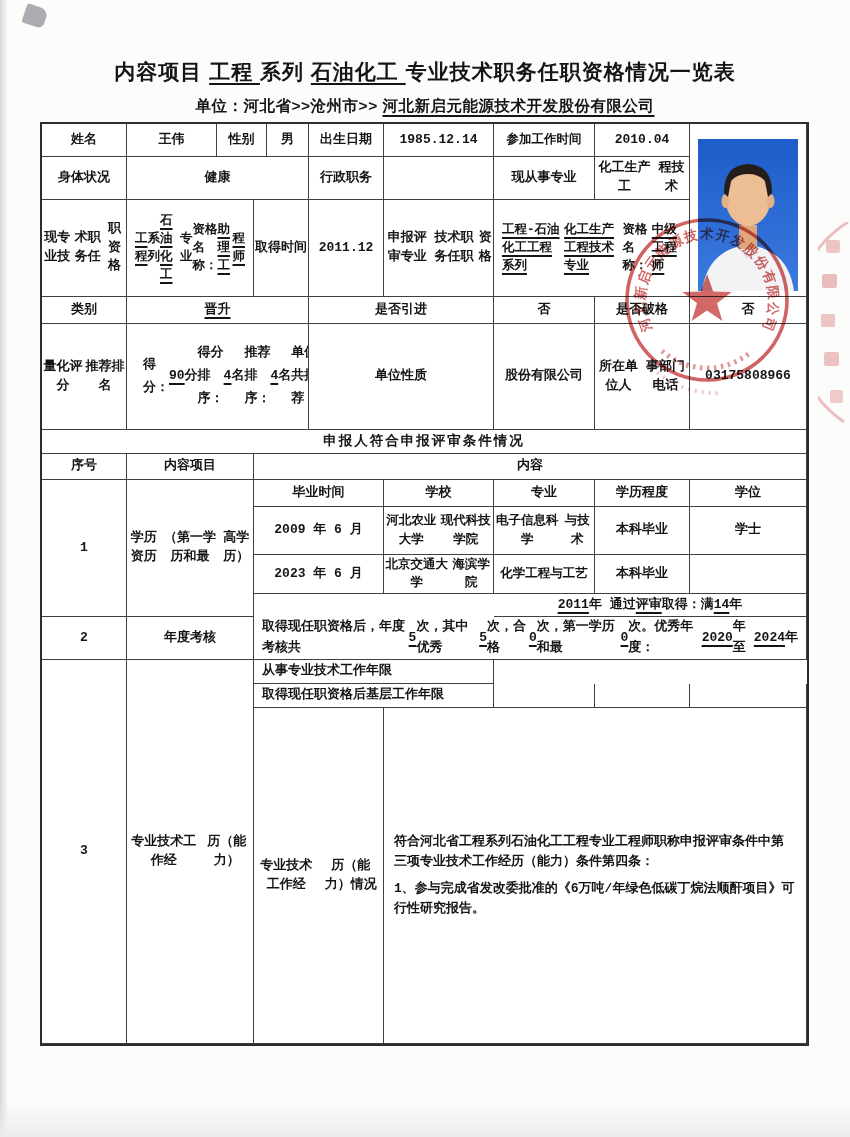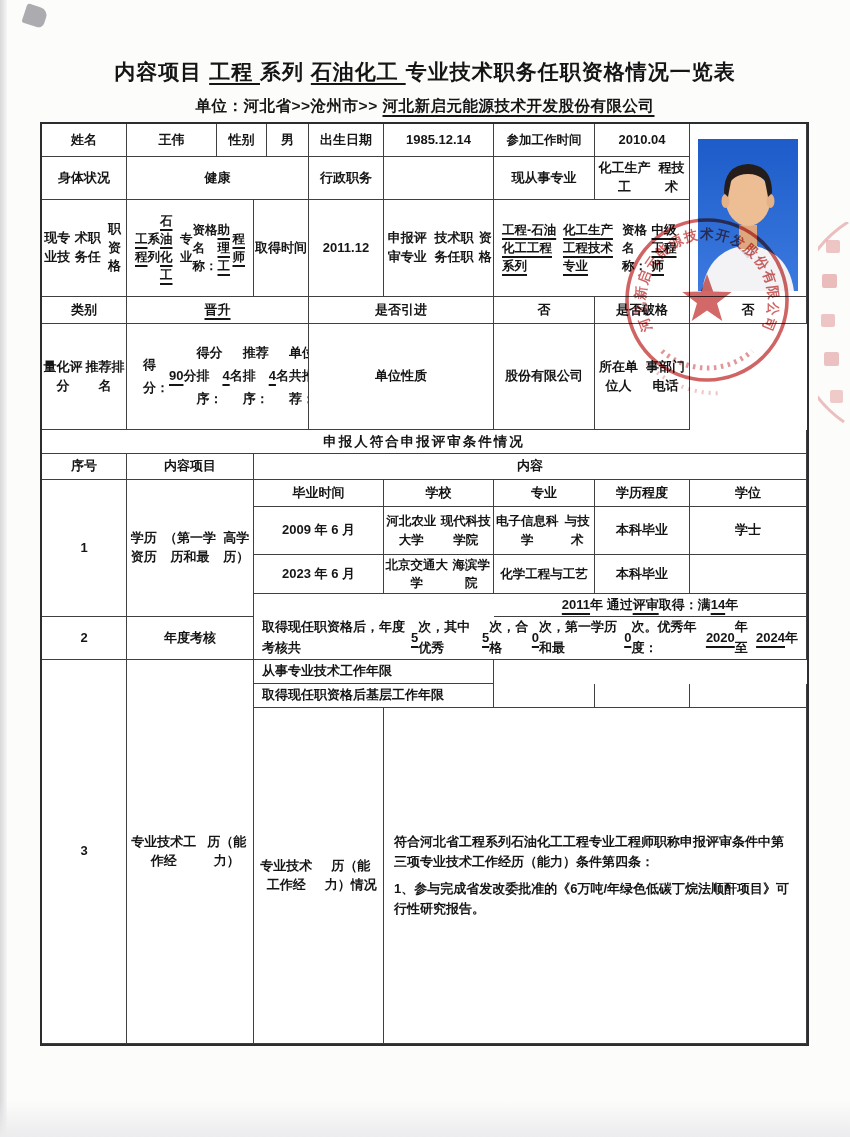--- a/index.html
+++ b/index.html
@@ -21,21 +21,21 @@
     font-size:15.5px; font-weight:700; letter-spacing:.5px; }
 
   .u { text-decoration:underline; text-underline-offset:4px; text-decoration-thickness:1.5px; }
 
   
   .tbl {
     position:absolute; left:40px; top:122px; width:769px; height:924px;
     display:grid;
     grid-template-columns:85px 90px 37px 13px 42px 75px 110px 101px 95px 117px;
     grid-template-rows:33px 43px 97px 27px 106px 24px 26px 27px 48px 39px 23px 43px 24px 24px 336px;
-    border:2px solid #2d2d2f; background:#fff;
+    border:2px solid #2d2d2f; background:#fff;font-family:Liberation Mono, monospace;
   }
   .c { border-right:1px solid #404043; border-bottom:1px solid #404043;
        display:flex; align-items:center; justify-content:center; text-align:center;
        font-size:13px; font-weight:700; line-height:1.45; overflow:hidden; }
   .left { justify-content:flex-start; text-align:left; padding:2px 8px; }
   .pad  { padding:2px 10px; }
   .sm   { font-size:12.5px; }
   .sec  { font-size:13.5px; letter-spacing:2px; }
 
   
@@ -172,20 +172,21 @@
       <br>
       <span>单位共推荐：</span>
     </div>
   <div class="c" style="grid-area:5/6/6/8">单位性质</div>
   <div class="c" style="grid-area:5/8/6/9">股份有限公司</div>
   <div class="c" style="grid-area:5/9/6/10">
       <span>所在单位人</span>
       <br>
       <span>事部门电话</span>
     </div>
+  <div class="c" style="grid-area:5/10/6/11">03175808966</div>
 
   <div class="c sec" style="grid-area:6/1/7/11">申报人符合申报评审条件情况</div>
 
   <div class="c" style="grid-area:7/1/8/2">序号</div>
   <div class="c" style="grid-area:7/2/8/4">内容项目</div>
   <div class="c" style="grid-area:7/4/8/11">内容</div>
 
   <div class="c" style="grid-area:8/1/12/2">1</div>
   <div class="c" style="grid-area:8/2/12/4">
       <span>学历资历</span>

